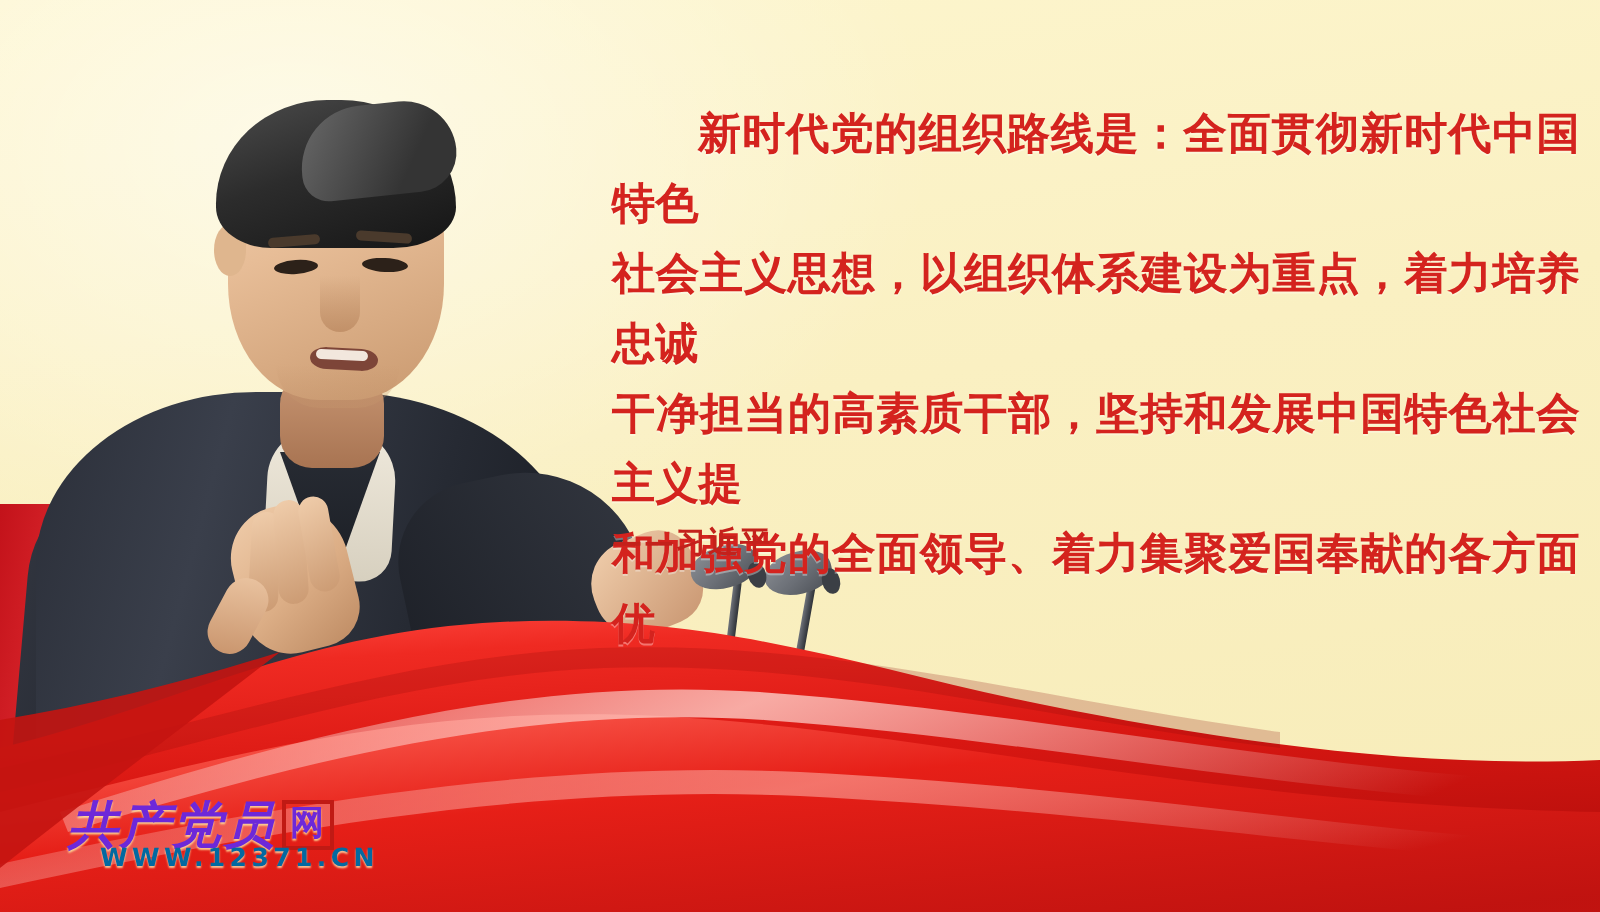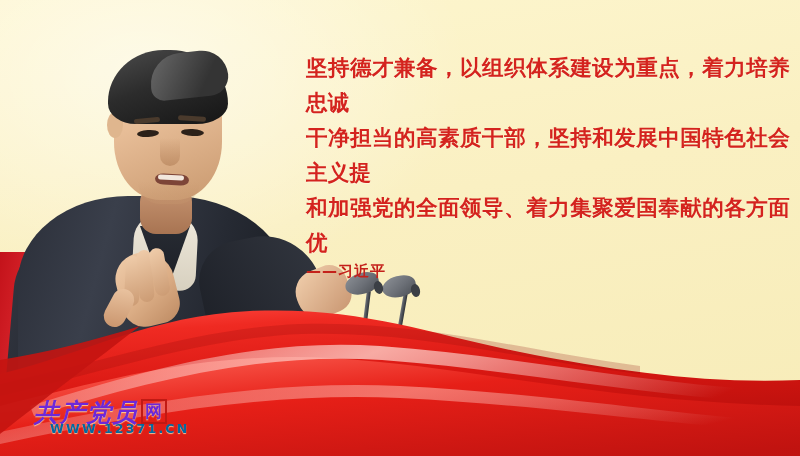--- a/index.html
+++ b/index.html
@@ -582,21 +582,22 @@
       <path d="M30,150 C150,112 260,82 380,90 C520,100 650,130 800,136 L800,148 C650,142 520,114 382,104 C262,96 152,124 34,160 Z" fill="url(#silkC)"></path>
       <path d="M0,176 C140,146 270,124 400,130 C560,138 690,162 800,166 L800,176 C690,172 560,150 400,142 C270,136 140,158 0,188 Z" fill="url(#silkD)"></path>
 
       <path d="M0,128 C110,104 200,72 300,68 C420,64 520,94 640,110 L640,118 C520,104 420,74 302,78 C202,82 112,114 0,140 Z" fill="#8f0b09" opacity="0.22"></path>
 
       <path d="M0,104 C50,96 95,84 140,70 C96,104 48,140 0,178 Z" fill="#c41411" opacity="0.9"></path>
     </svg>
   </div>
 
   <div class="quote">
-    <p>坚持德才兼备，以组织体系建设为重点，着力培养忠诚</p>
+    <p class="first">新时代党的组织路线是：全面贯彻新时代中国特色</p>
+    <p>社会主义思想，以组织体系建设为重点，着力培养忠诚</p>
     <p>干净担当的高素质干部，坚持和发展中国特色社会主义提</p>
     <p>和加强党的全面领导、着力集聚爱国奉献的各方面优</p>
   </div>
 
   <div class="attribution">——习近平</div>
 
   <div class="watermark">
     <div class="wm-cn"><span>共产党员</span><span class="wm-box">网</span></div>
     <div class="wm-url">WWW.12371.CN</div>
   </div>

